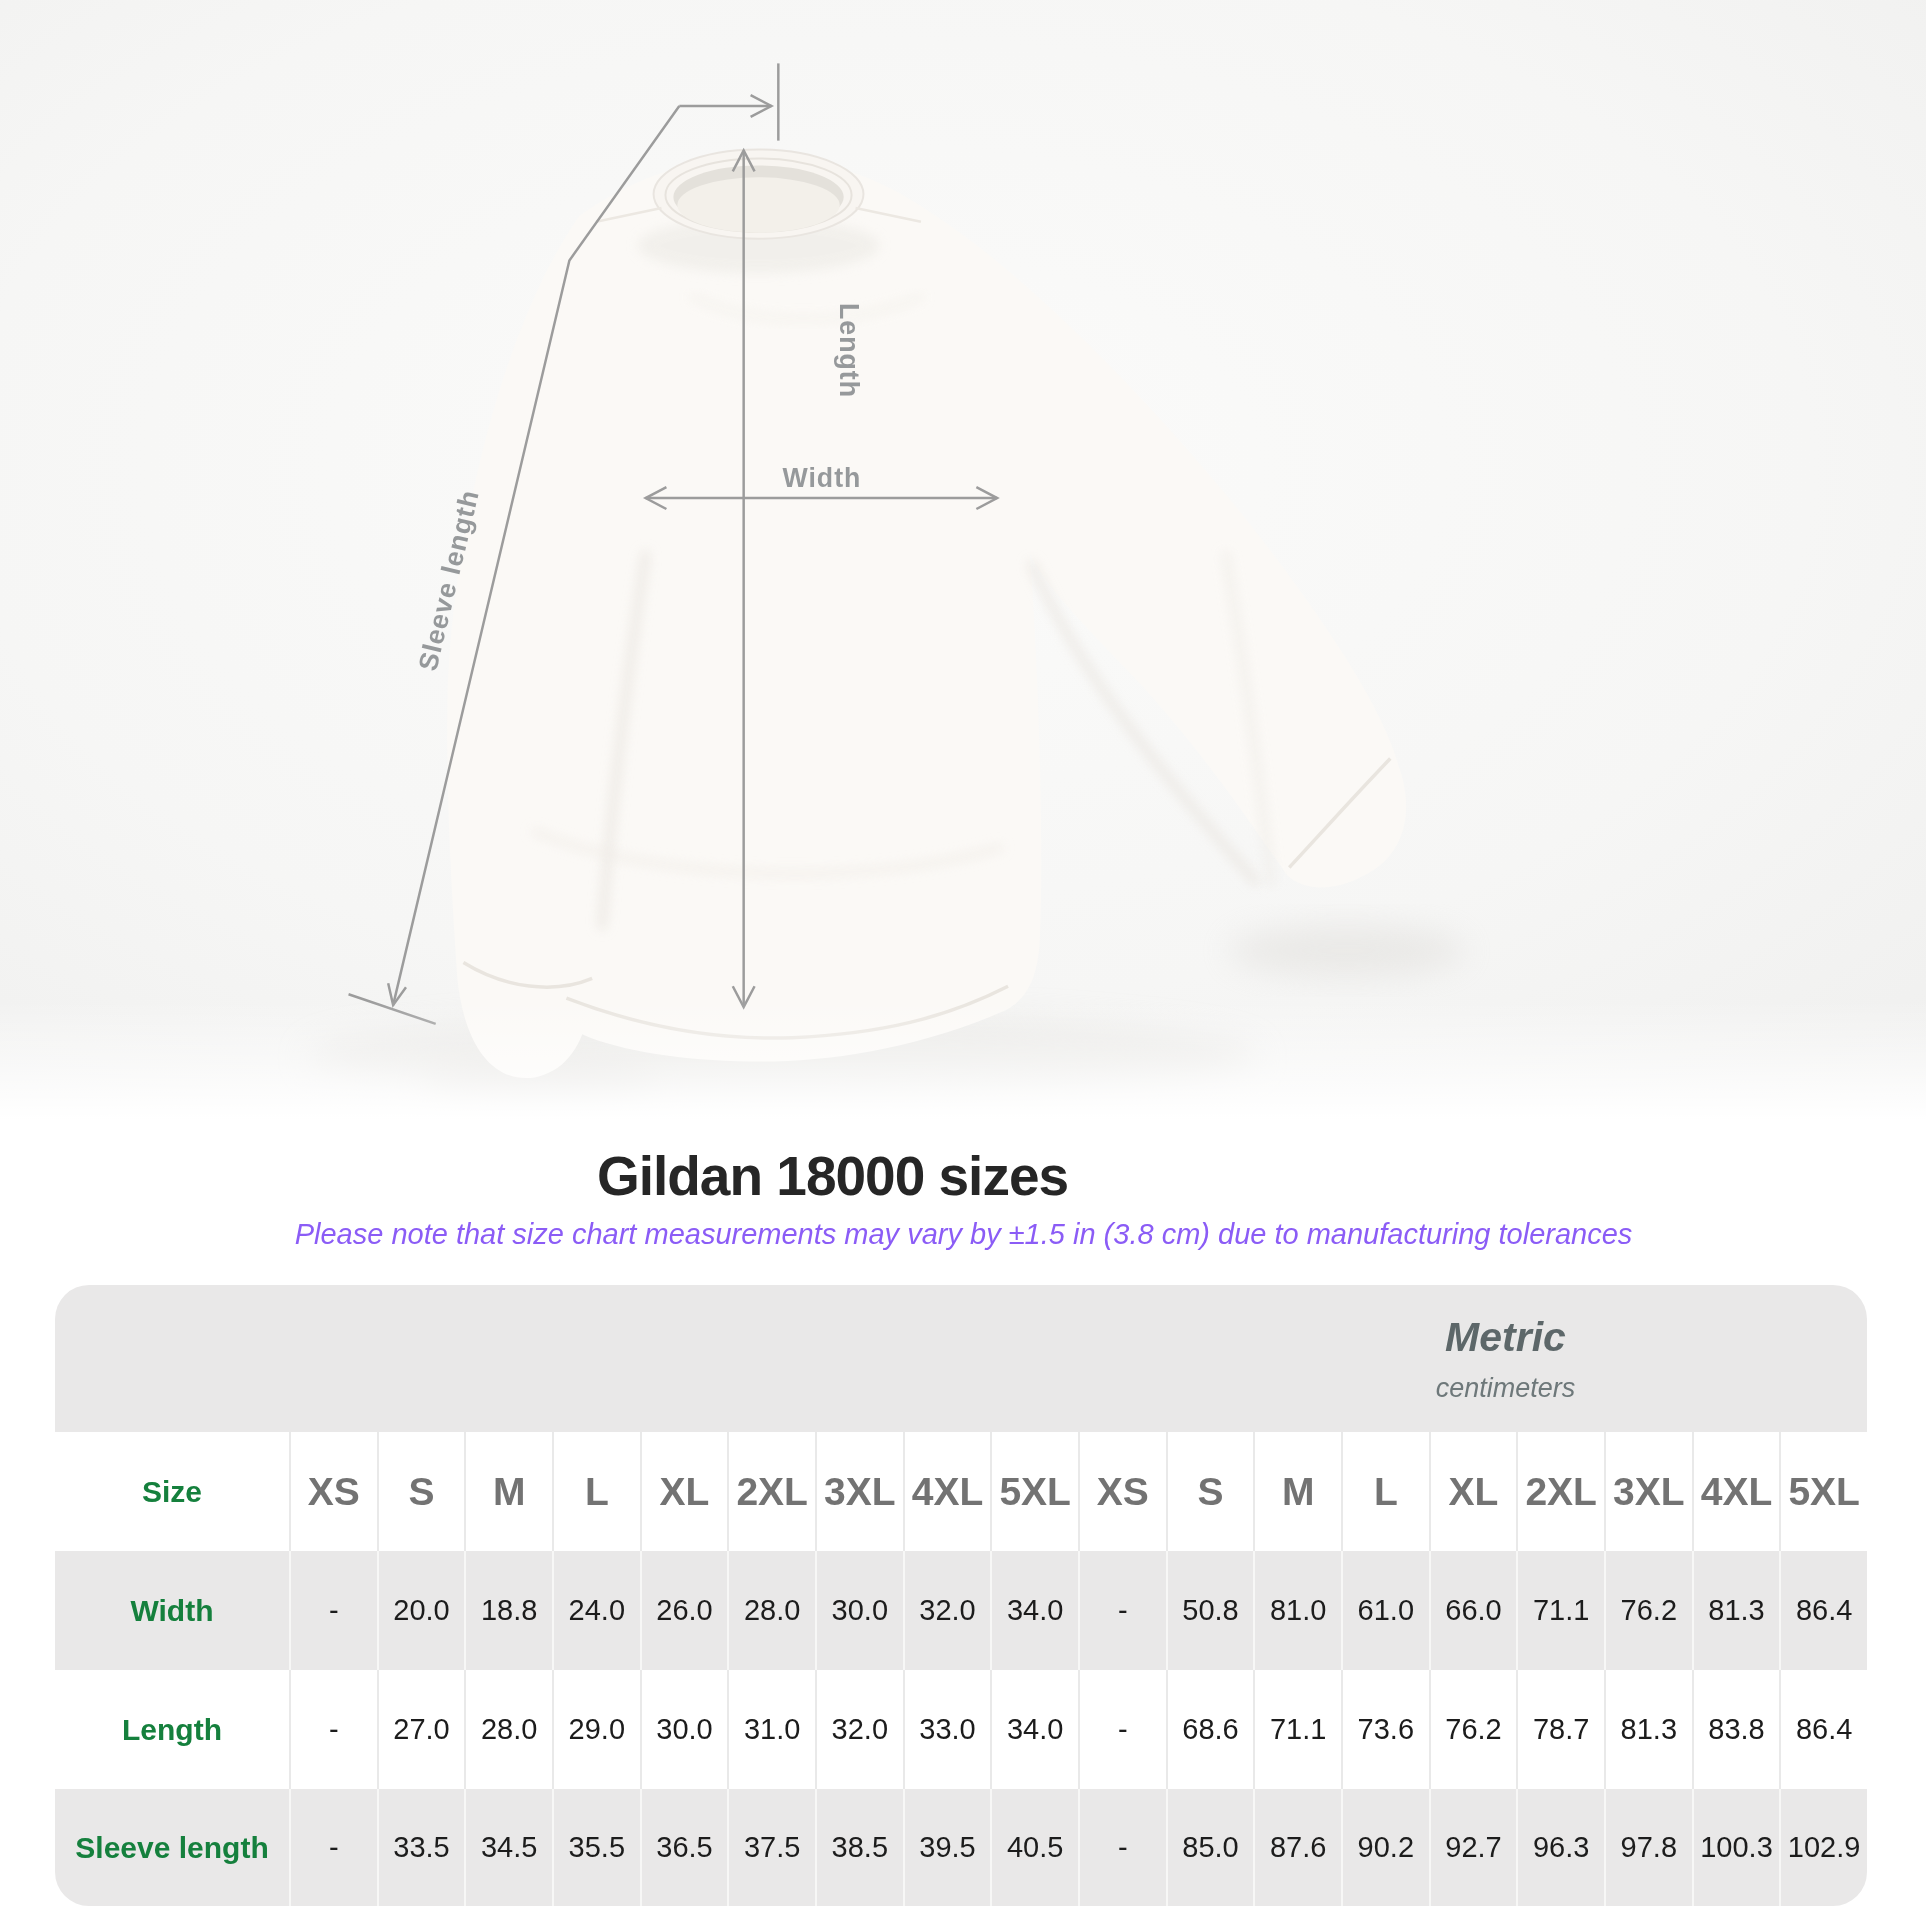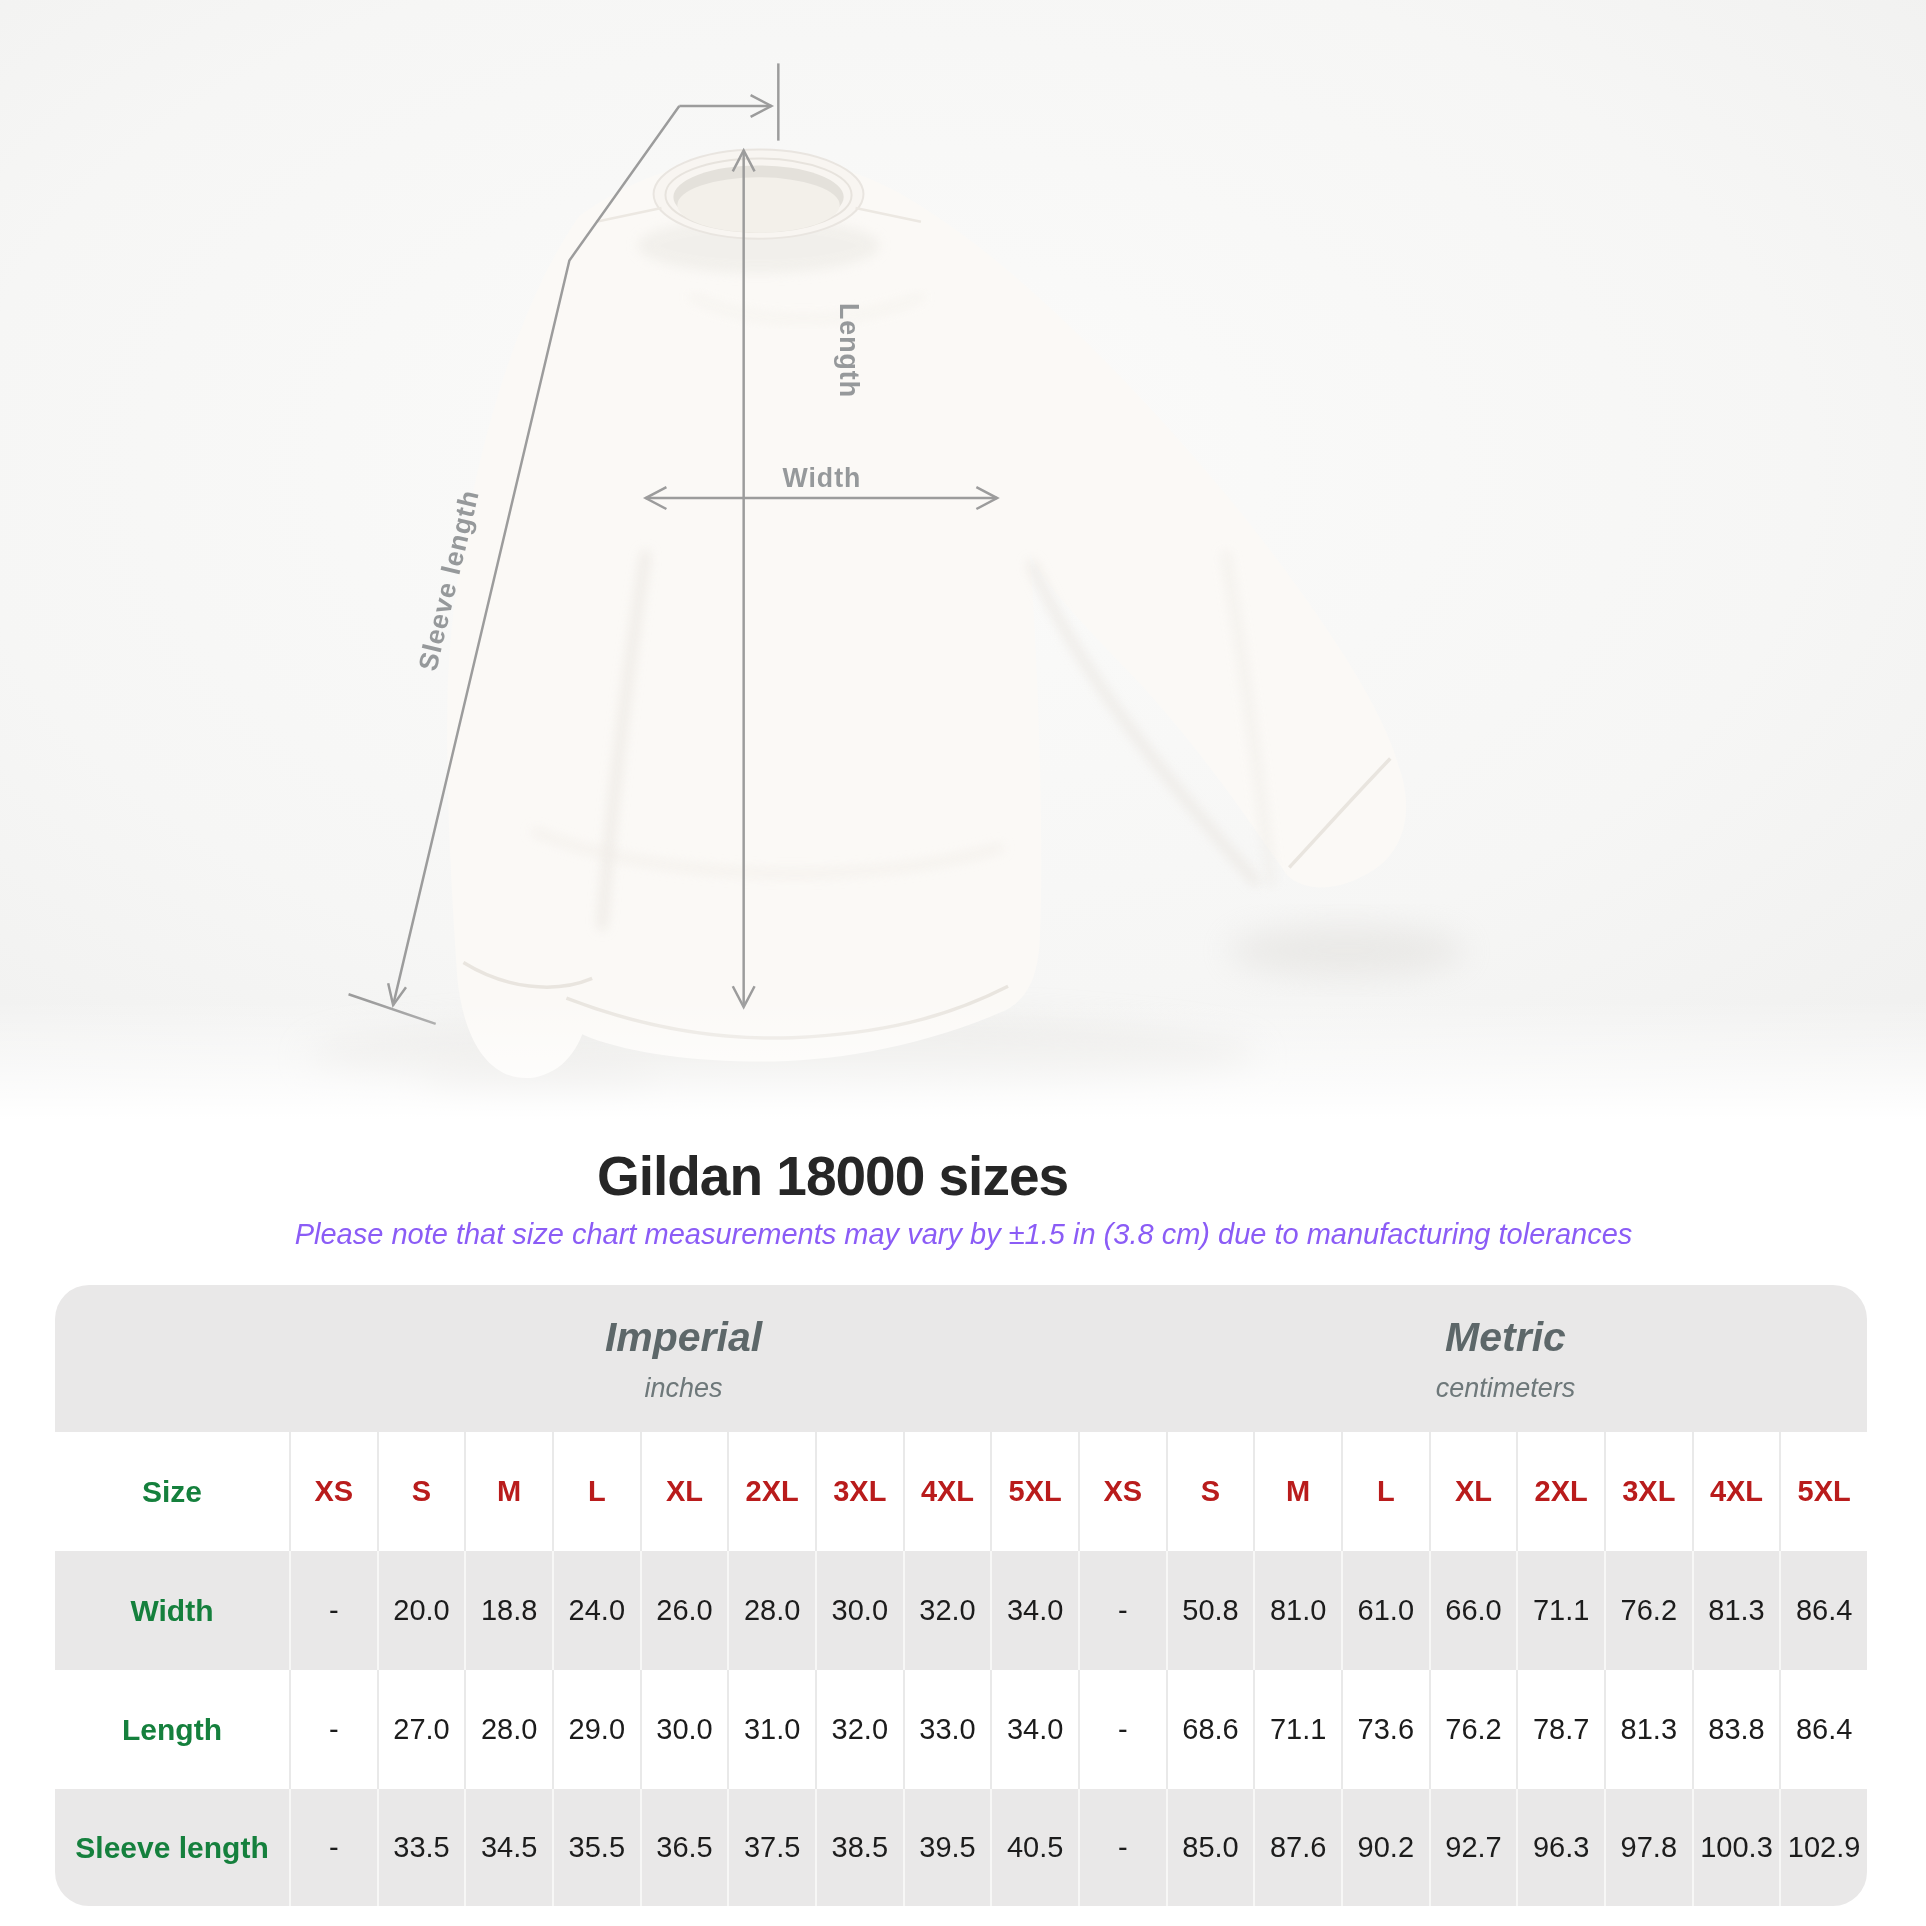--- a/index.html
+++ b/index.html
@@ -21,21 +21,21 @@
   .g-label{font-size:41px;font-weight:bold;font-style:italic;color:#5d6769;}
   .g-sub{font-size:27px;font-style:italic;color:#6e787a;}
 
   .trow{display:grid;grid-template-columns:234px repeat(18,1fr);height:119px;}
   .trow>div{display:flex;align-items:center;justify-content:center;}
   .trow.white{background:#ffffff;--sep:#e9e9e9;}
   .trow.grey{background:#e9e8e8;--sep:#f7f7f6;}
   .trow>div+div{border-left:2px solid var(--sep);}
   .trow.last{border-radius:0 0 34px 34px;overflow:hidden;height:117px;}
   .h-size,.row-label{font-weight:bold;color:#15803d;font-size:30px;}
-  .sz{font-weight:bold;color:#b91c1c;font-size:29px;}
+  .sz{font-weight:bold;color:#737373;font-size:39px;}
   .num{color:#1c1c1c;font-size:29px;}
 
   .anno-label{font-weight:bold;fill:#96999b;font-size:27px;letter-spacing:1px;
               font-family:"Liberation Sans","DejaVu Sans",sans-serif;}
 </style>
 </head>
 <body>
 
 <div class="page">
 
@@ -143,24 +143,20 @@
     <text class="anno-label" transform="translate(462,588) rotate(-76.5)" text-anchor="middle">Sleeve length</text>
 
     <rect x="0" y="1010" width="1946" height="120" fill="url(#fadeWhite)"></rect>
   </svg>
 
   <div class="title">Gildan 18000 sizes</div>
   <div class="note">Please note that size chart measurements may vary by ±1.5 in (3.8 cm) due to manufacturing tolerances</div>
 
   <div class="size-table">
     <div class="band">
-      <div class="group g-imperial">
-        <div class="g-label">Imperial</div>
-        <div class="g-sub">inches</div>
-      </div>
       <div class="group g-metric">
         <div class="g-label">Metric</div>
         <div class="g-sub">centimeters</div>
       </div>
     </div>
     <div id="table-rows">
         <div class="trow white">
           <div class="h-size">Size</div>
           <div class="sz">XS</div>
           <div class="sz">S</div>

